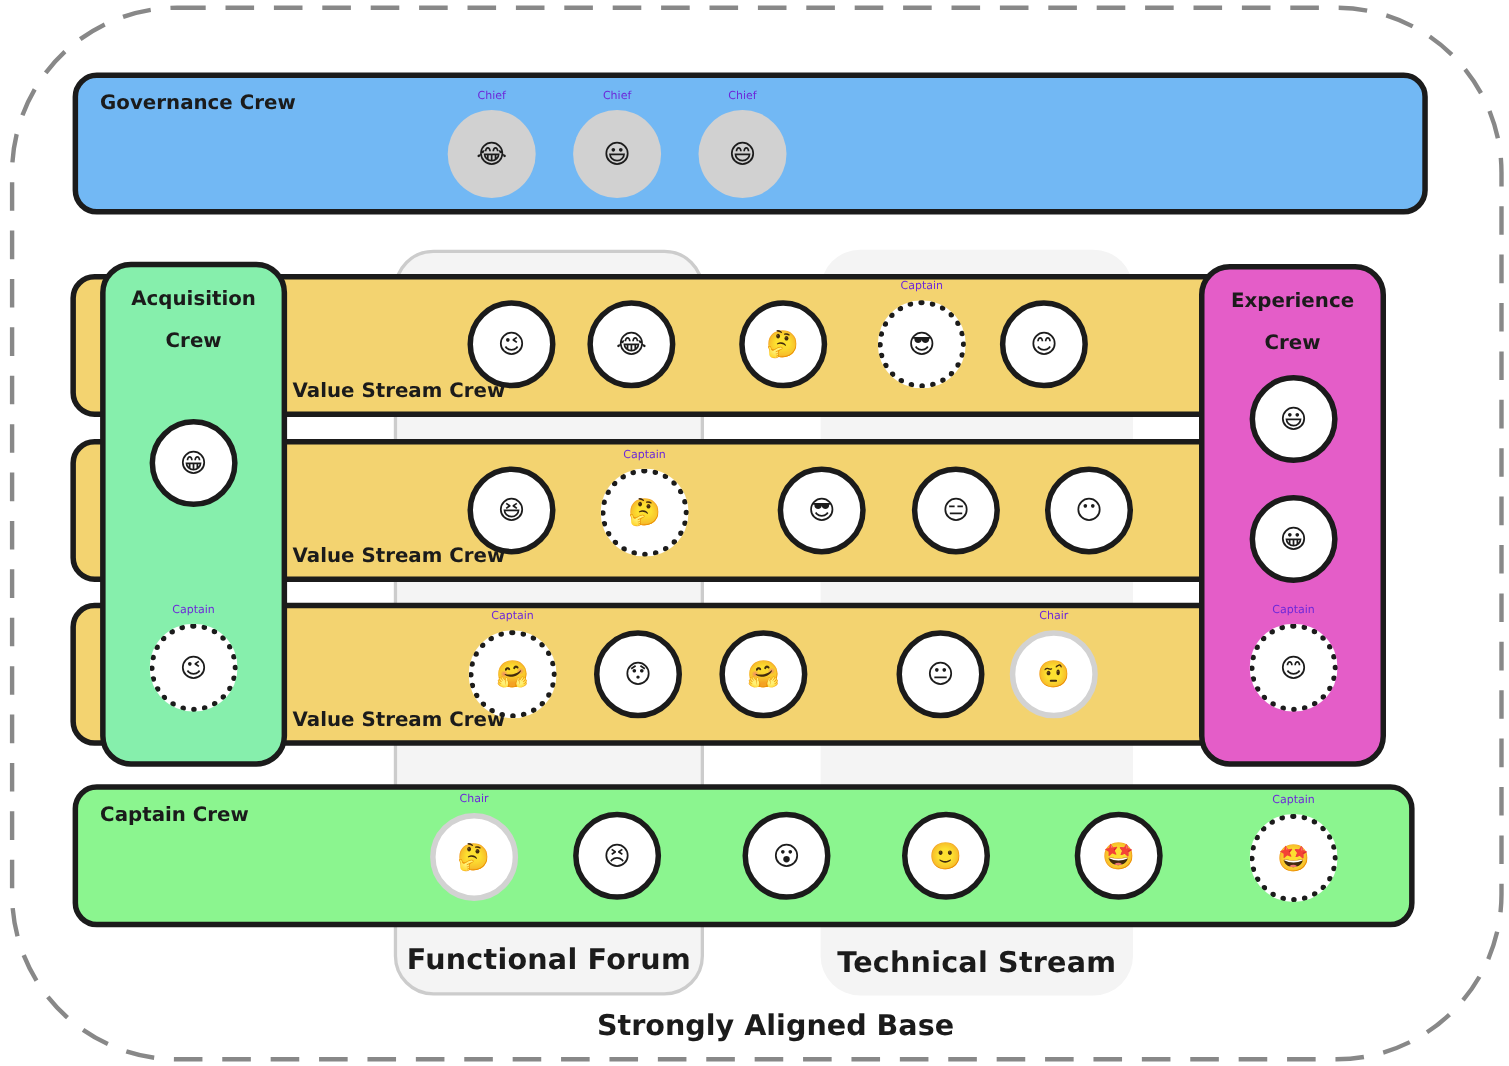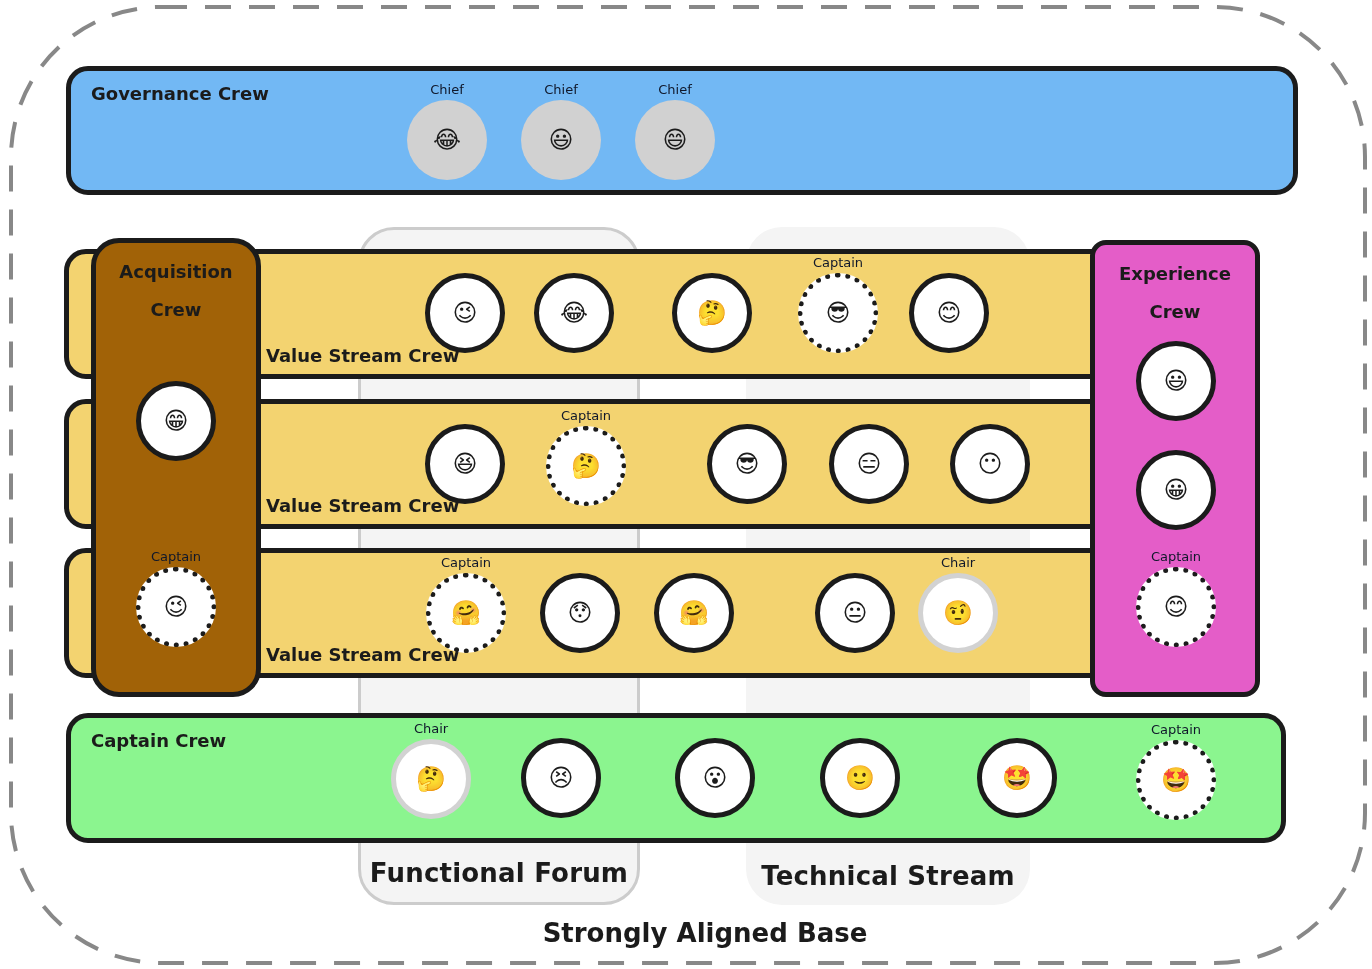--- a/index.html
+++ b/index.html
@@ -18,38 +18,38 @@
                  font-weight:bold; font-size:26px; letter-spacing:0.2px; }
 
   
   .crew { border:5px solid #1b1b1b; border-radius:22px; }
   #gov { left:66px; top:66px; width:1232px; height:129px; background:#72b8f4; }
   .vs { left:64px; width:1058px; height:130px; background:#f3d370; }
   #vs1 { top:249px; }
   #vs2 { top:399px; }
   #vs3 { top:548px; }
   #platform { left:66px; top:713px; width:1220px; height:130px; background:#8bf58f; }
-  #acq { left:91px; top:238px; width:170px; height:459px; background:#a16207; border-radius:28px; }
-  #exp { left:1090px; top:240px; width:170px; height:457px; background:#e45dc8; border-radius:16px; }
+  #acq { left:91px; top:238px; width:170px; height:459px; background:#86efac; border-radius:28px; }
+  #exp { left:1090px; top:240px; width:170px; height:457px; background:#e45dc8; border-radius:28px; }
 
   .crew-title { position:absolute; font-weight:bold; font-size:18px; }
   .left-title { left:20px; top:12px; }
   .vs-title { left:197px; bottom:8px; }
   .col-title { left:0; right:0; top:10px; text-align:center; line-height:38px; }
 
   
   .member { position:absolute; width:80px; height:80px; margin-left:-40px; margin-top:-40px;
             border-radius:50%; background:#ffffff; border:5px solid #1b1b1b;
             display:flex; align-items:center; justify-content:center; box-sizing:border-box; }
   .member.captain { border:5px dotted #1b1b1b; }
   .member.chair { border:5px solid #d2d2d2; }
   .member.chief { background:#d1d1d1; border:none; }
   .emoji { font-size:24px; line-height:1; }
   .role { position:absolute; width:120px; margin-left:-60px; text-align:center;
-          font-size:13px; color:#0f172a; }
+          font-size:10px; color:#6d28d9; }
 
   #base-label { left:0; width:1410px; top:918px; text-align:center; font-weight:bold; font-size:26px; }
 </style>
 </head>
 <body>
 
 <svg id="outer" class="abs" viewBox="0 0 1360 962">
   <rect x="3" y="3" width="1354" height="956" rx="150" ry="150" fill="none" stroke="#888888" stroke-width="4" stroke-dasharray="26 18"></rect>
 </svg>
 

